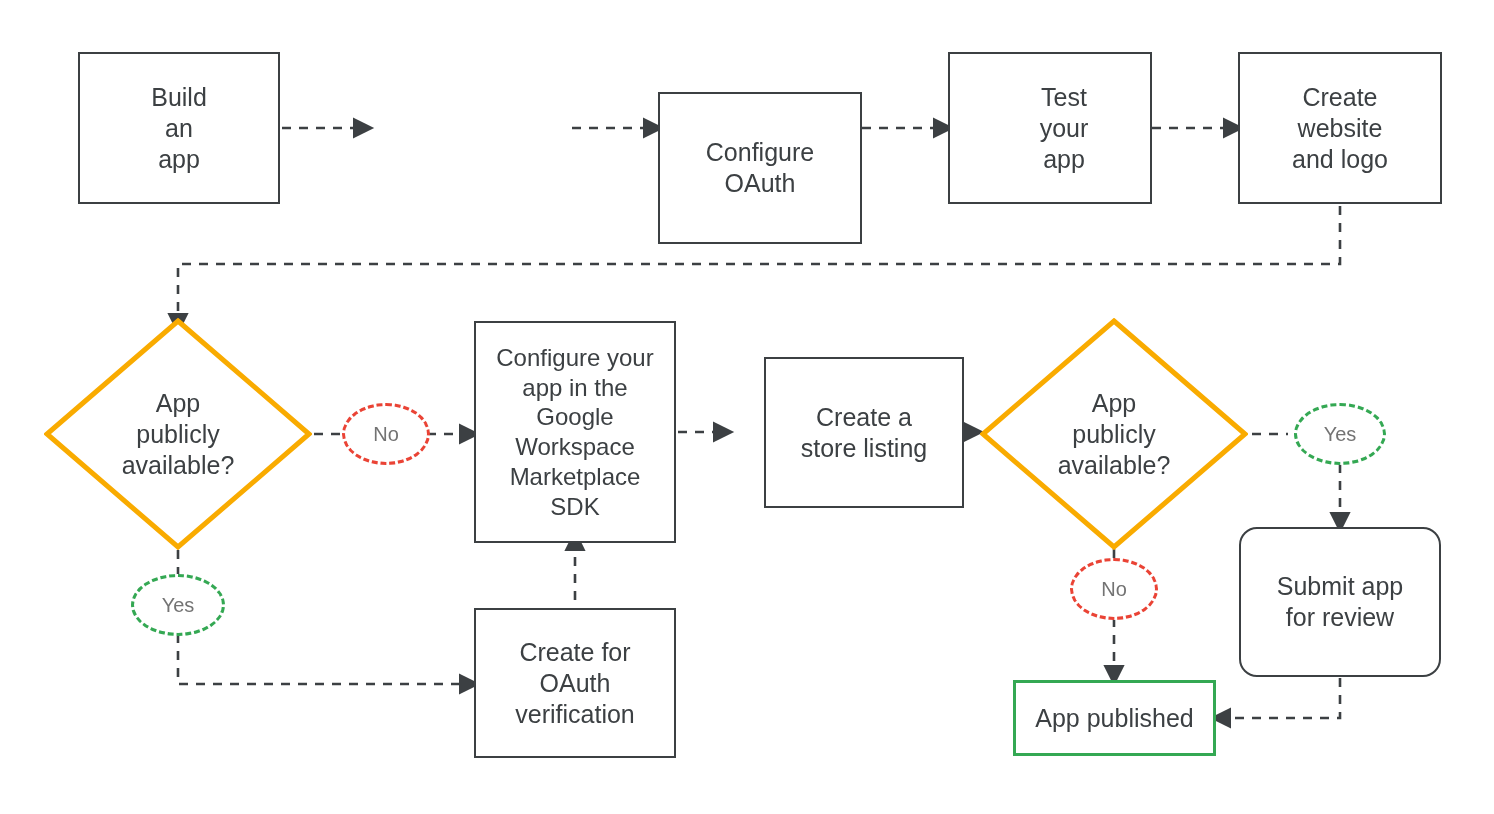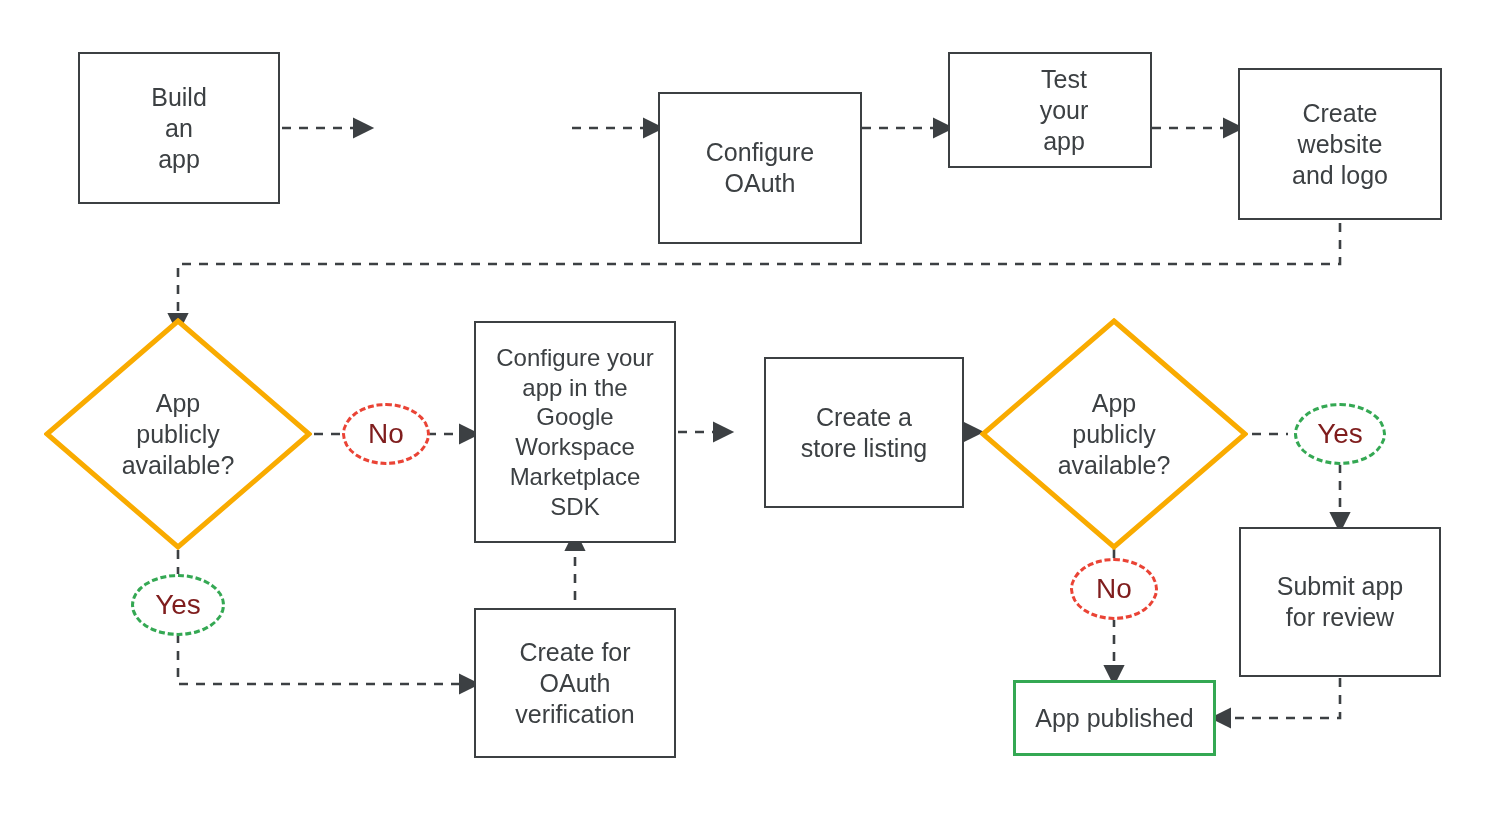--- a/index.html
+++ b/index.html
@@ -61,22 +61,22 @@
     z-index: 1;
   }
   .label-ellipse {
     position: absolute;
     box-sizing: border-box;
     display: flex;
     align-items: center;
     justify-content: center;
     background: #ffffff;
     border-radius: 50%;
-    font-size: 28px;
-    color: #7f1d1d;
+    font-size: 20px;
+    color: #737373;
     z-index: 4;
   }
   .label-yes { border: 3px dashed #34a853; }
   .label-no  { border: 3px dashed #ea4335; }
 </style>
 </head>
 <body>
 
 <div id="canvas">
 
@@ -128,25 +128,25 @@
   </svg>
 
   <div class="node proc" style="left:78px; top:52px; width:202px; height:152px;">Build
 an
 app</div>
 
 
   <div class="node proc" style="left:658px; top:52px; width:204px; height:152px;margin-top:40px;">Configure
 OAuth</div>
 
-  <div class="node proc" style="left:948px; top:52px; width:204px; height:116px;padding-left:28px;">Test
+  <div class="node proc" style="left:948px; top:52px; width:204px; height:152px;padding-left:28px;">Test
 your
 app</div>
 
-  <div class="node proc" style="left:1238px; top:68px; width:204px; height:152px;">Create
+  <div class="node proc" style="left:1238px; top:52px; width:204px; height:152px;">Create
 website
 and logo</div>
 
   <div class="node decision" style="left:44px; top:318px; width:268px; height:232px;">
     <svg class="dshape" viewBox="0 0 268 232" preserveAspectRatio="none">
       <polygon points="134,3 265,116 134,229 3,116" fill="#ffffff" stroke="#f9ab00" stroke-width="5"></polygon>
     </svg>
     <span class="dtext">App
 publicly
 available?</span>
@@ -176,18 +176,18 @@
   <div class="label-ellipse label-yes" style="left:1294px; top:403px; width:92px; height:62px;">Yes</div>
 
   <div class="label-ellipse label-yes" style="left:131px; top:574px; width:94px; height:62px;">Yes</div>
 
   <div class="label-ellipse label-no" style="left:1070px; top:558px; width:88px; height:62px;">No</div>
 
   <div class="node proc" style="left:474px; top:608px; width:202px; height:150px;">Create for
 OAuth
 verification</div>
 
-  <div class="node proc" style="left:1239px; top:527px; width:202px; height:150px;">Submit app
+  <div class="node proc" style="left:1239px; top:527px; width:202px; height:150px;border-radius:18px;">Submit app
 for review</div>
 
   <div class="node proc-green" style="left:1013px; top:680px; width:203px; height:76px;">App published</div>
 
 </div>
 
 </body></html>

